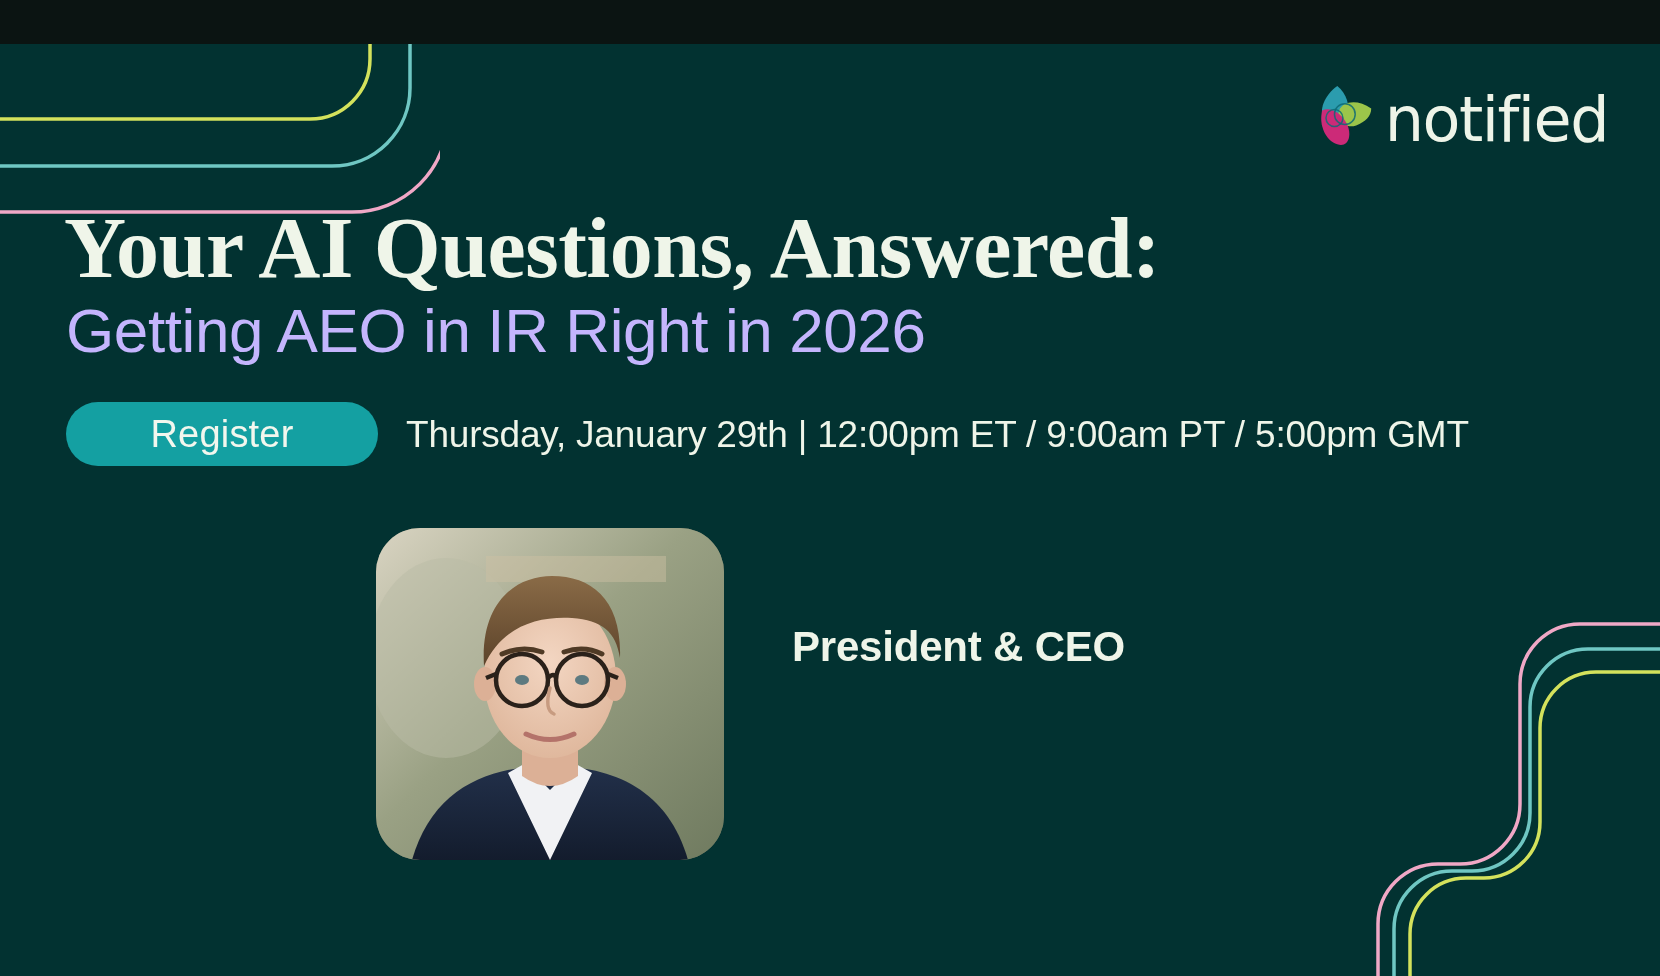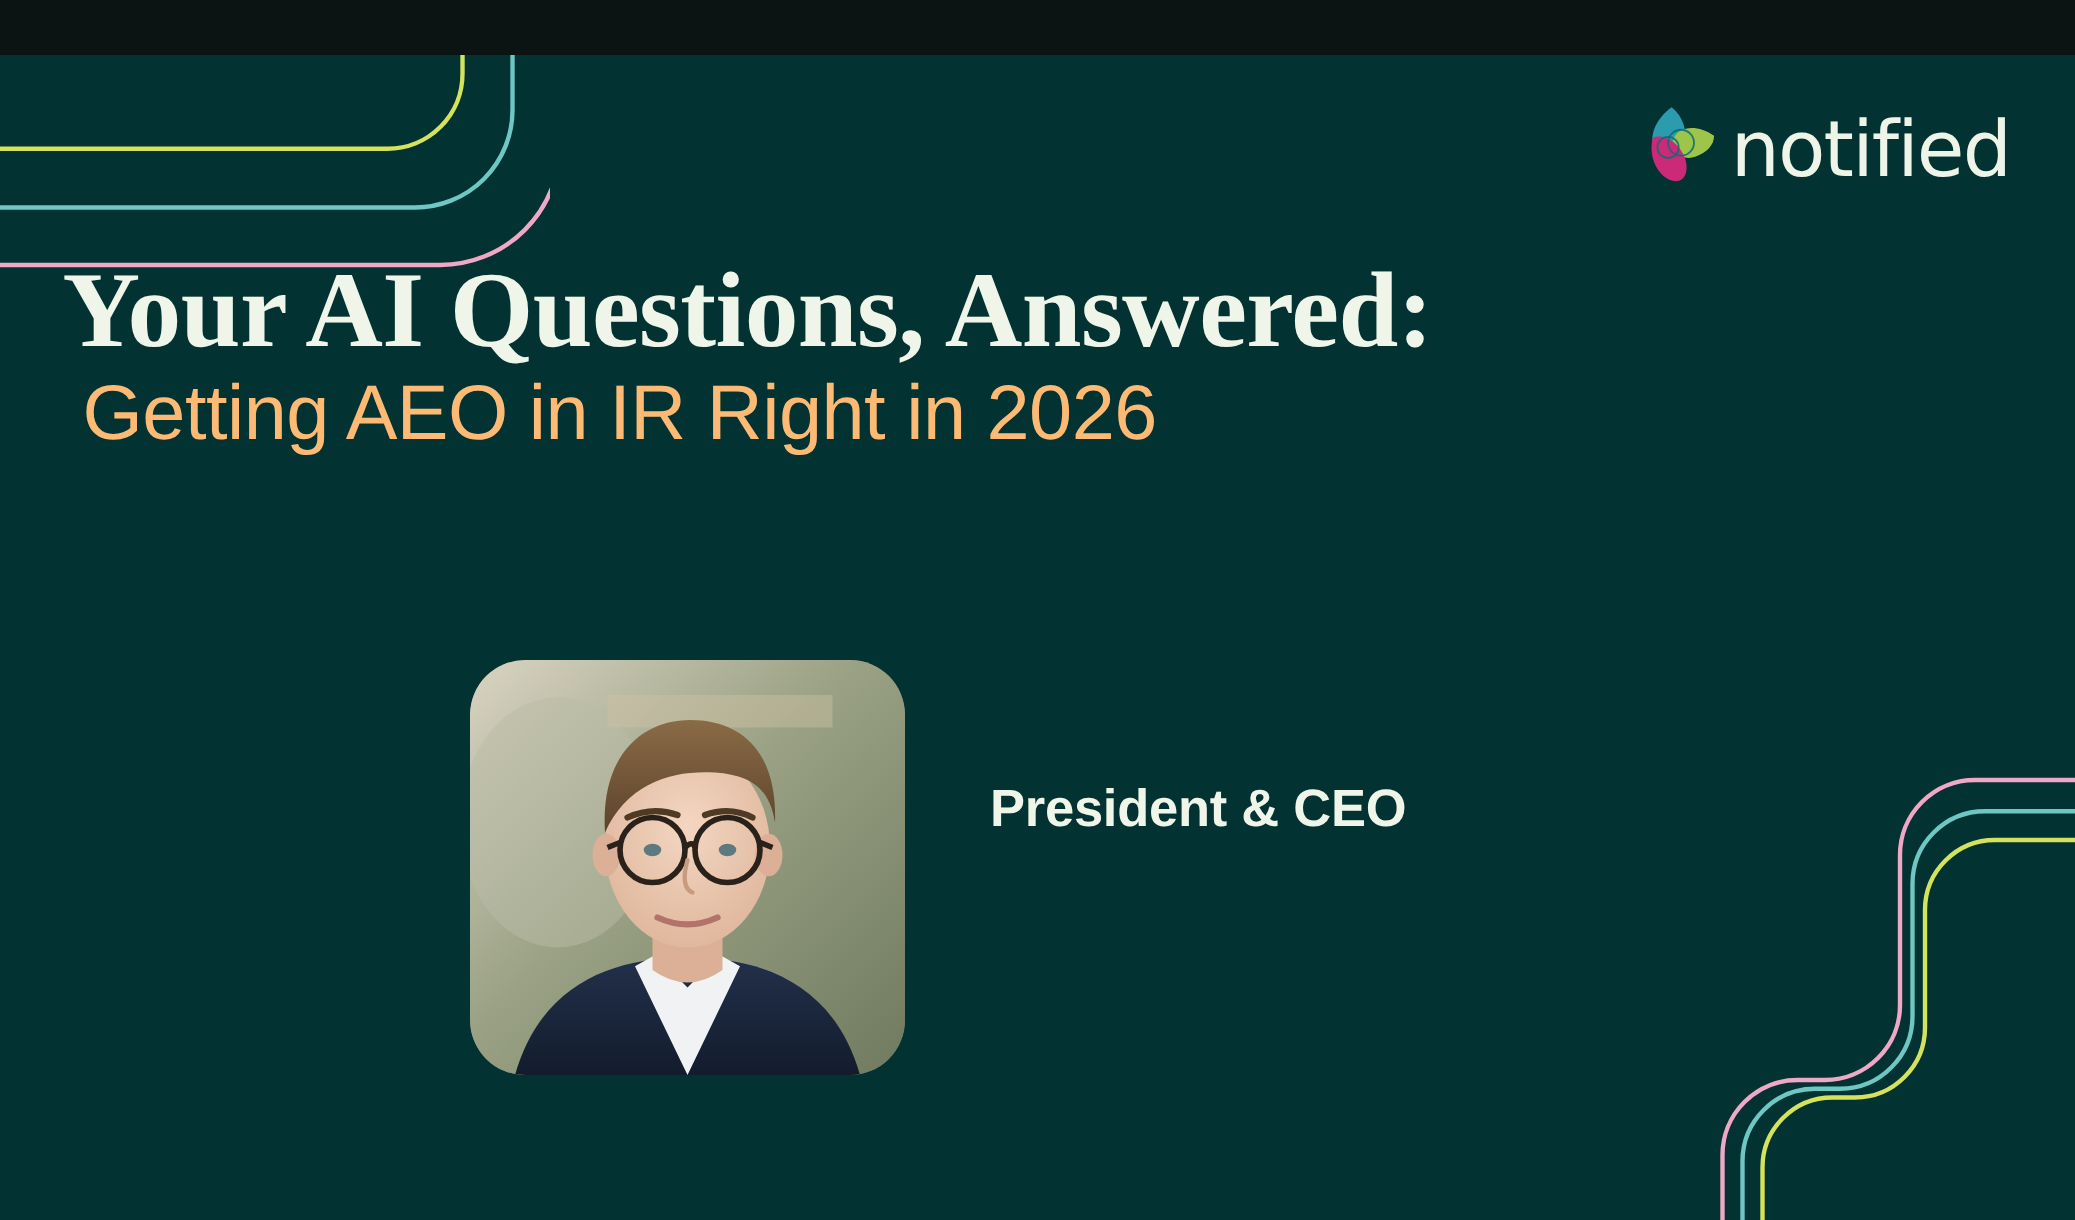--- a/index.html
+++ b/index.html
@@ -53,38 +53,38 @@
     top:103px;
     font-size:34px;
     font-weight:400;
     letter-spacing:4.5px;
     color:#8BCFCC;
     line-height:1;
   }
 
   .headline {
     position:absolute;
-    left:50px;
+    left:64px;
     top:160px;
     font-family:"Liberation Serif", "DejaVu Serif", serif;
     font-weight:700;
     font-size:86px;
     letter-spacing:-0.5px;
     color:#EFF5E9;
     line-height:1.04;
     white-space:nowrap;
   }
 
   .subhead {
     position:absolute;
     left:66px;
     top:254px;
     font-size:62px;
     font-weight:300;
-    color:#fdba74;
+    color:#c4b5fd;
     line-height:1.08;
     letter-spacing:-0.4px;
     white-space:nowrap;
   }
 
   .cta-row {
     position:absolute;
     left:66px;
     top:358px;
     display:flex;
@@ -187,20 +187,24 @@
       </svg>
     </span>
     <span class="logo-word">notified</span>
   </div>
 
 
   <h1 class="headline">Your AI Questions, Answered:</h1>
 
   <h2 class="subhead">Getting AEO in IR Right in 2026</h2>
 
+  <div class="cta-row">
+    <button class="register-btn">Register</button>
+    <div class="datetime">Thursday, January 29th | 12:00pm ET / 9:00am PT / 5:00pm GMT</div>
+  </div>
 
   <div class="headshot">
     <svg viewBox="0 0 348 332" preserveAspectRatio="xMidYMid slice">
       <defs>
         <linearGradient id="bg" x1="0" y1="0" x2="1" y2="1">
           <stop offset="0%" stop-color="#d9d4c2"></stop>
           <stop offset="45%" stop-color="#9aa184"></stop>
           <stop offset="100%" stop-color="#6f7a5f"></stop>
         </linearGradient>
         <linearGradient id="suit" x1="0" y1="0" x2="0" y2="1">

